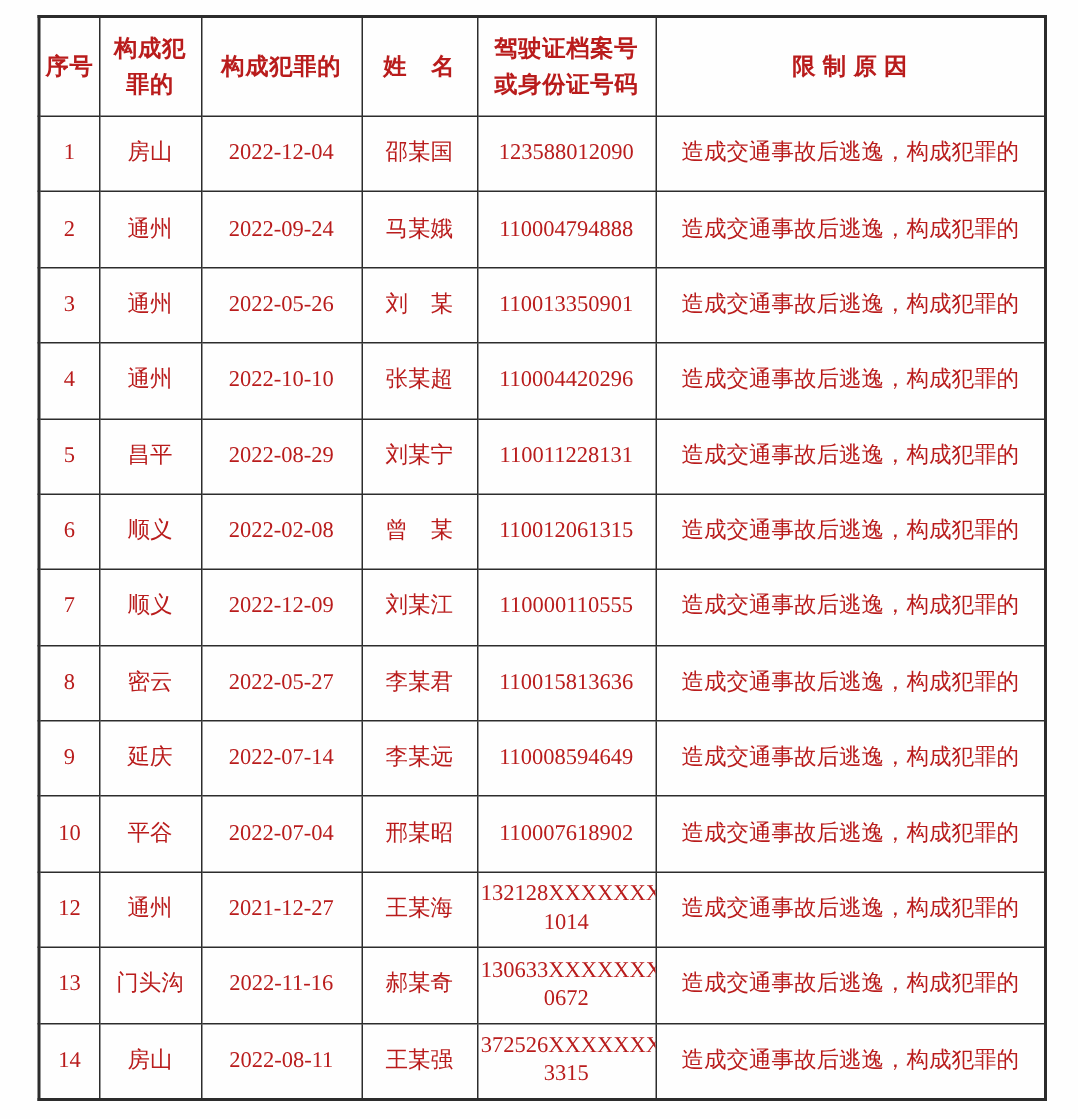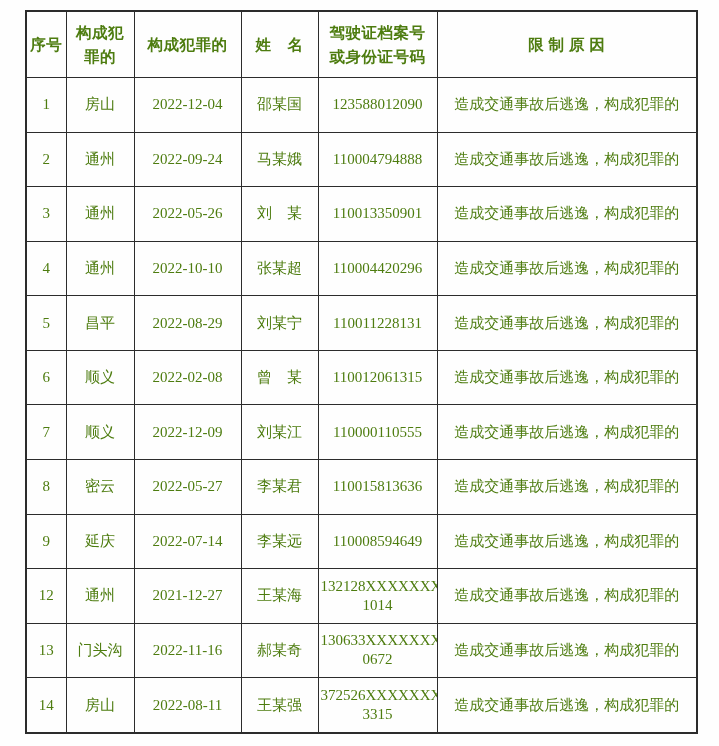--- a/index.html
+++ b/index.html
@@ -6,21 +6,21 @@
     margin: 0;
     padding: 0;
     background: #ffffff;
   }
   .page {
     position: relative;
     width: 719px;
     height: 746px;
     background: #fefefe;
     font-family: "Liberation Serif", "DejaVu Serif", serif;
-    color: #4d7c0f;
+    color: #b91c1c;
     overflow: hidden;
   }
   table.restriction-table {
     position: absolute;
     left: 25px;
     top: 10px;
     width: 671px;
     height: 724px;
     border-collapse: collapse;
     table-layout: fixed;
@@ -150,20 +150,28 @@
     </tr>
         <tr>
       <td>9</td>
       <td>延庆</td>
       <td>2022-07-14</td>
       <td>李某远</td>
       <td>110008594649</td>
       <td>造成交通事故后逃逸，构成犯罪的</td>
     </tr>
         <tr>
+      <td>10</td>
+      <td>平谷</td>
+      <td>2022-07-04</td>
+      <td>邢某昭</td>
+      <td>110007618902</td>
+      <td>造成交通事故后逃逸，构成犯罪的</td>
+    </tr>
+        <tr>
       <td>12</td>
       <td>通州</td>
       <td>2021-12-27</td>
       <td>王某海</td>
       <td>132128XXXXXXXX
 1014</td>
       <td>造成交通事故后逃逸，构成犯罪的</td>
     </tr>
         <tr>
       <td>13</td>

